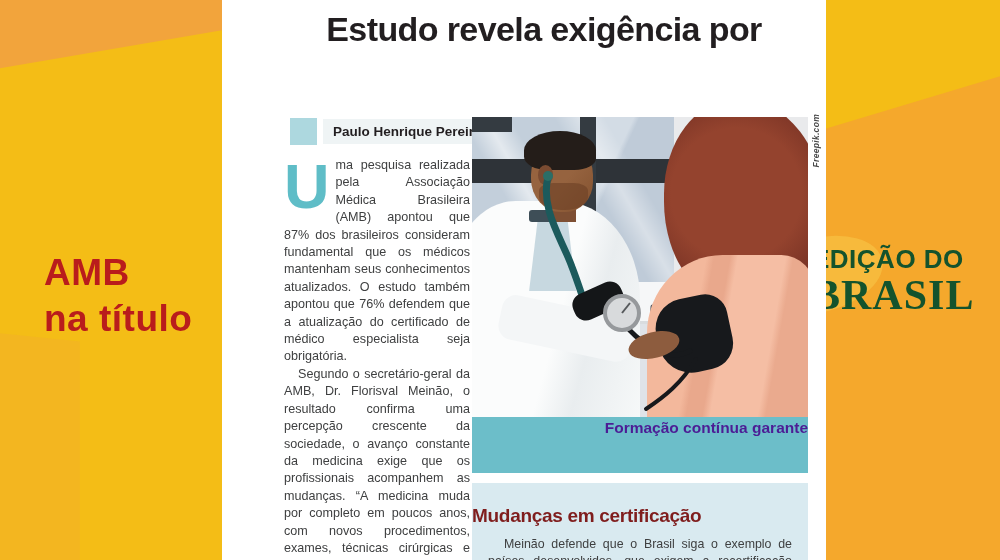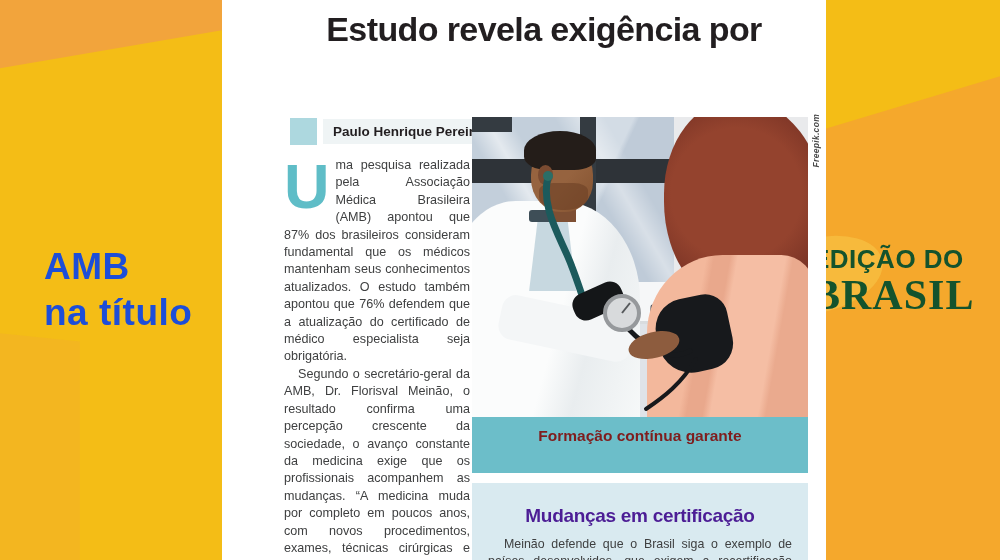--- a/index.html
+++ b/index.html
@@ -5,21 +5,21 @@
   * { margin:0; padding:0; box-sizing:border-box; }
   html,body { width:1000px; height:560px; overflow:hidden; font-family:"Liberation Sans", sans-serif; background:#fff; }
   .stage { position:absolute; inset:0; width:1000px; height:560px; overflow:hidden; }
 
   
   .sidebar-left { position:absolute; left:0; top:0; width:222px; height:560px; background:#F4BD16; overflow:hidden; }
   .sidebar-left .orange-band { position:absolute; inset:0; background:#F2A43C;
      clip-path:polygon(0 0, 100% 0, 100% 5.4%, 0 12.2%); }
   .sidebar-left .bottom-wedge { position:absolute; inset:0; background:rgba(242,164,60,0.28);
      clip-path:polygon(0 59.5%, 36% 61%, 36% 100%, 0 100%); }
-  .sidebar-left .brand { position:absolute; left:44px; top:244px; color:#1d4ed8; font-weight:bold;
+  .sidebar-left .brand { position:absolute; left:44px; top:250px; color:#b91c1c; font-weight:bold;
      font-size:37px; line-height:46px; letter-spacing:0.5px; }
 
   .sidebar-right { position:absolute; left:788px; top:0; width:212px; height:560px; background:#F5A82C; overflow:hidden; }
   .sidebar-right .yellow-top { position:absolute; inset:0; background:#F4BD16;
      clip-path:polygon(0 0, 100% 0, 100% 13.6%, 0 25%); }
   .sidebar-right .left-strip { position:absolute; inset:0; background:rgba(244,189,22,0.75);
      clip-path:polygon(0 58%, 14% 61%, 14% 100%, 0 100%); }
   .sidebar-right .swirl { position:absolute; left:-34px; top:238px; width:130px; height:74px;
      background:rgba(248,201,74,0.55); border-radius:50%; transform:rotate(-14deg); }
   .sidebar-right .edition { position:absolute; left:24px; top:244px; color:#14532d; }
@@ -81,24 +81,24 @@
   .doc-hair { left:15.5%; top:4.5%; width:21.5%; height:13%; background:#241D19; border-radius:50% 50% 30% 34%; }
   .doc-ear { left:19.5%; top:16%; width:4.5%; height:6.5%; background:#7A4B31; border-radius:50%; }
   .doc-sleeve { left:8%; top:63%; width:40%; height:15%; background:#F4F6F7; border-radius:14px; transform:rotate(12deg); }
 
   .photo-svg { position:absolute; left:0; top:0; width:336px; height:300px; }
 
   .credit { position:absolute; left:551px; top:114px; writing-mode:vertical-rl; transform:rotate(180deg);
      font-size:8.5px; font-weight:bold; font-style:italic; color:#474747; letter-spacing:0.3px; }
 
   .caption { position:absolute; left:212px; top:417px; width:336px; height:56px; background:#6CBEC9;
-     color:#7f1d1d; font-weight:bold; font-size:15.5px; line-height:21px; text-align:center; padding-top:8px; }
+     color:#4c1d95; font-weight:bold; font-size:15.5px; line-height:21px; text-align:right; }
 
   .infobox { position:absolute; left:212px; top:483px; width:336px; height:110px; background:#D9EAF0; overflow:hidden; }
-  .infobox h2 { text-align:center; margin-top:22px; font-size:19px; letter-spacing:-0.3px; color:#4c1d95; }
+  .infobox h2 { margin-top:22px; font-size:19px; letter-spacing:-0.3px; color:#7f1d1d; }
   .infobox p { margin:9px 16px 0 16px; font-size:12.4px; line-height:17px; color:#3F4041;
      text-align:justify; text-indent:16px; }
 </style>
 </head>
 <body>
 
 <div class="stage">
 
   <div class="sidebar-left">
     <div class="orange-band"></div>

